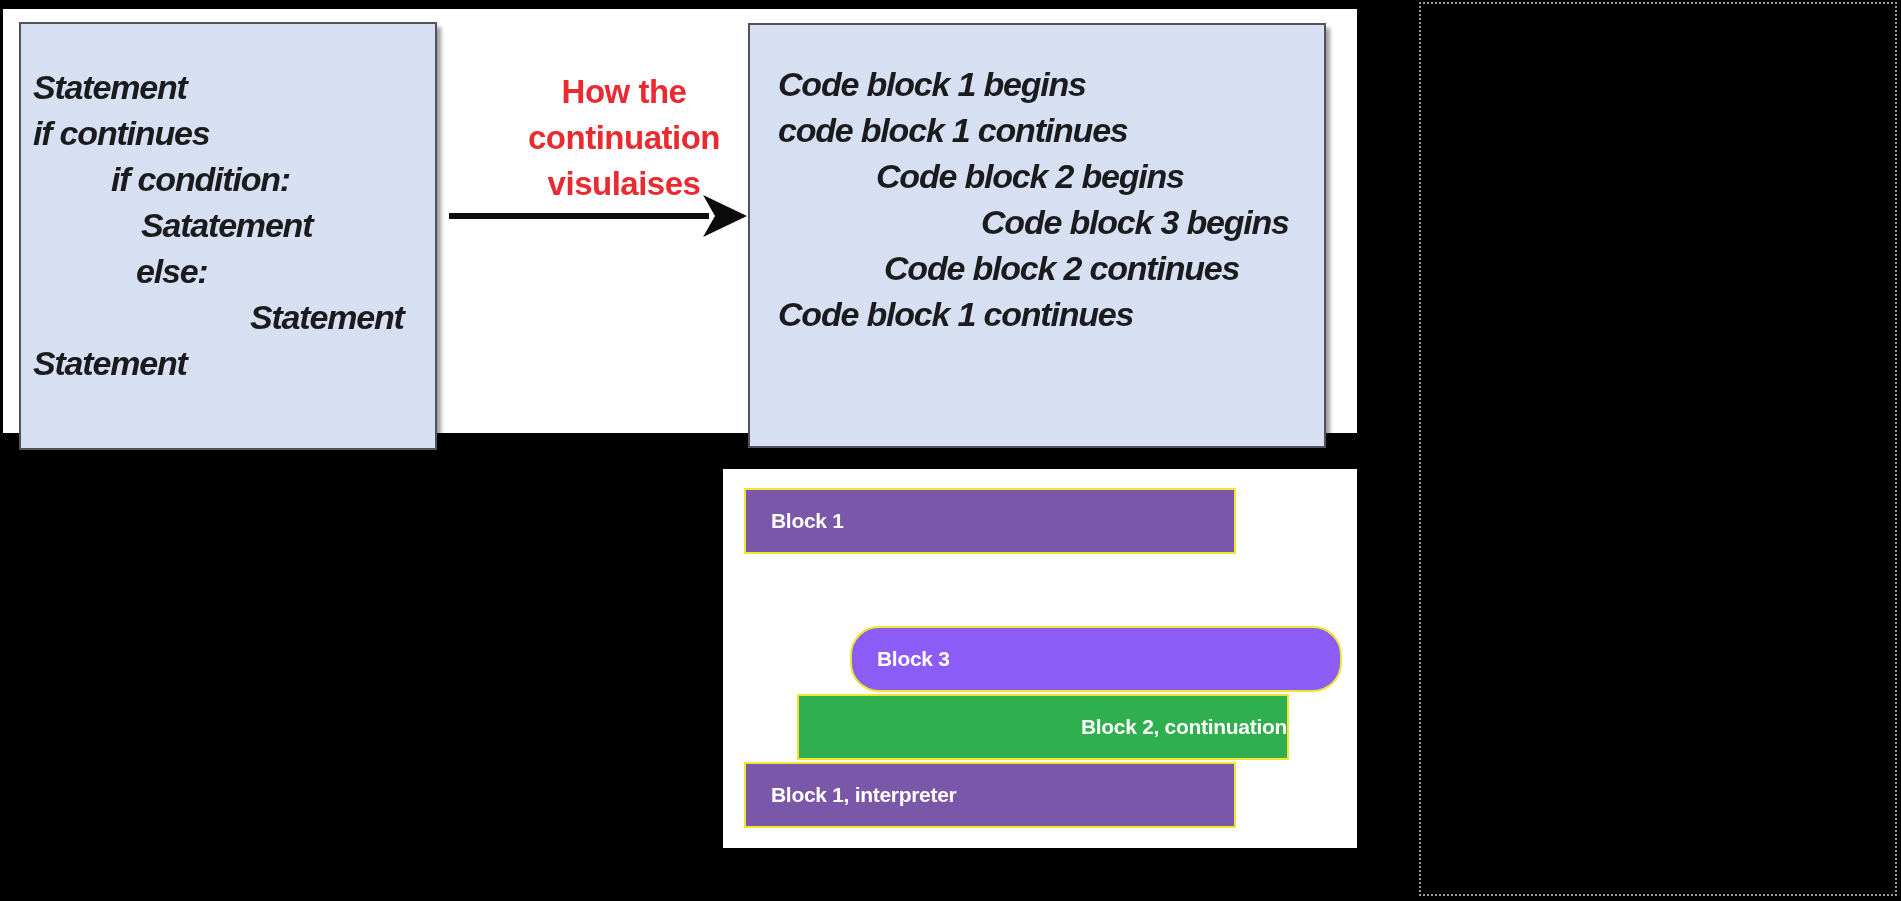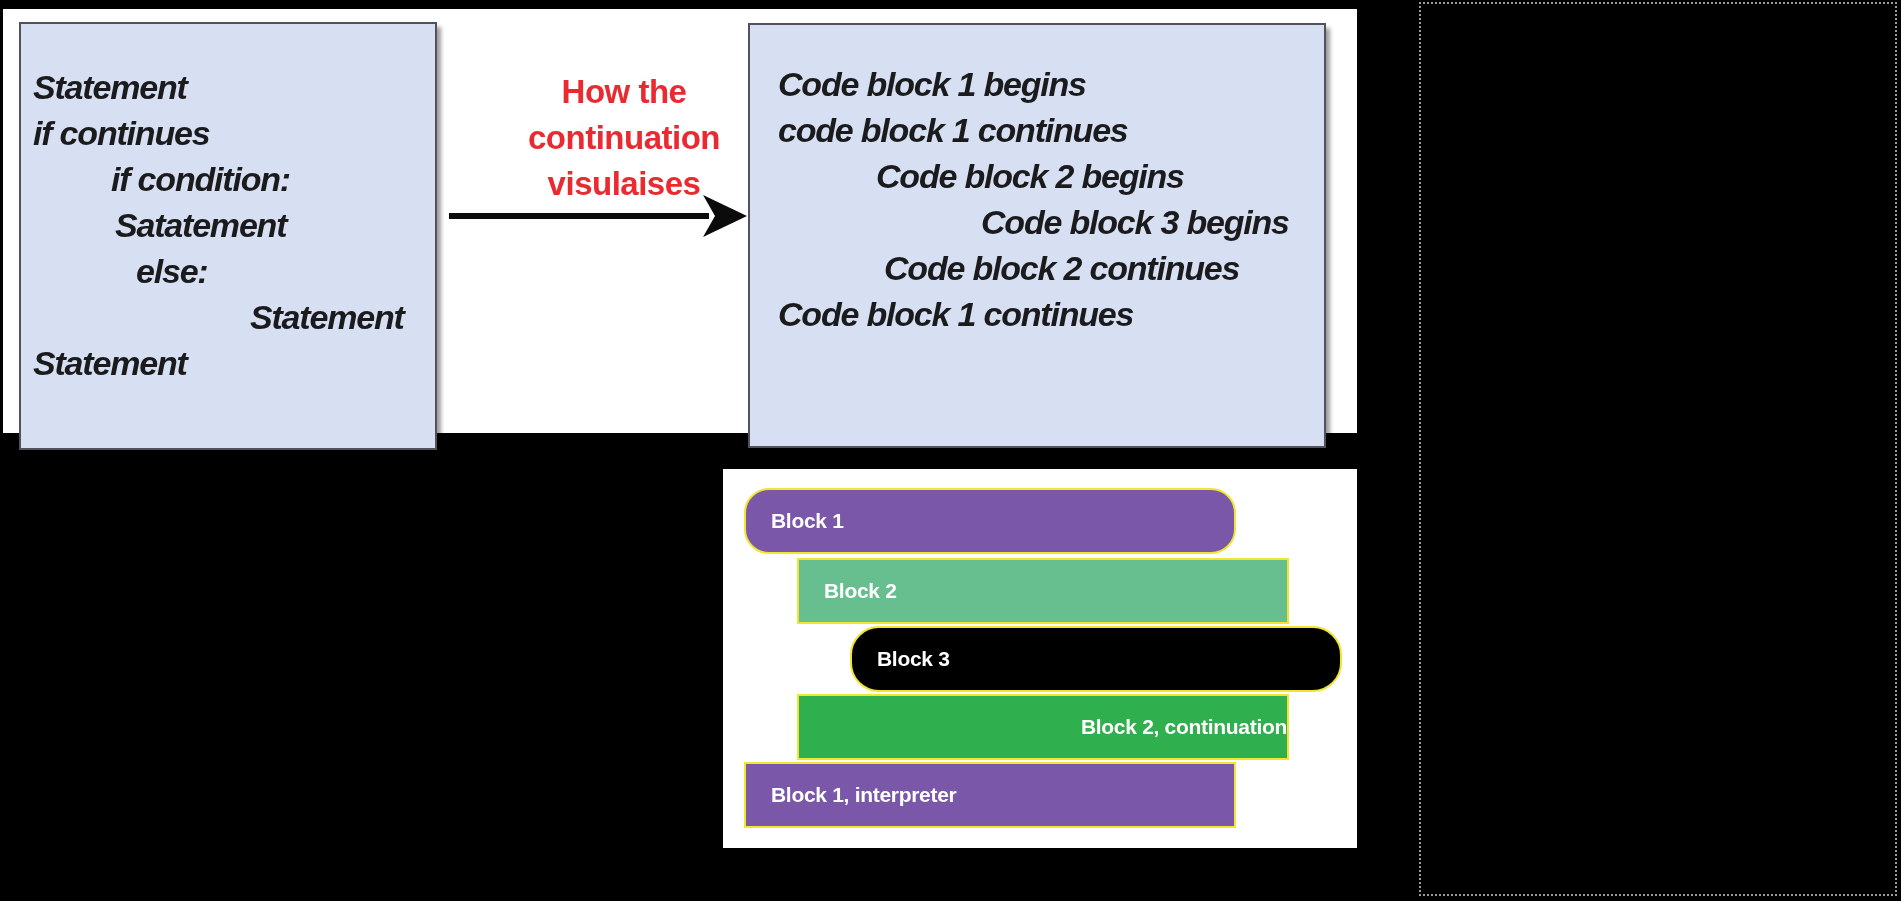--- a/index.html
+++ b/index.html
@@ -11,42 +11,42 @@
 
   .code-box{position:absolute;background:#d6e0f2;border:2px solid #53525a;
             box-shadow:4px 5px 4px rgba(0,0,0,.38);
             color:#1b1b1d;font-weight:bold;font-size:34px;letter-spacing:-1.2px;font-style:italic;}
   .code-box .ln{height:46px;line-height:46px;white-space:nowrap;}
 
   .source-box{left:16px;top:13px;width:414px;height:384px;padding-top:40px;box-sizing:content-box;}
   .s-ind-0{padding-left:12px;}
   .s-ind-1{padding-left:90px;}
   .s-ind-1b{padding-left:115px;}
-  .s-ind-2{padding-left:94px;}
+  .s-ind-2{padding-left:120px;}
   .s-ind-2b{padding-left:229px;}
 
   .result-box{left:745px;top:14px;width:574px;height:385px;padding-top:36px;}
   .r-ind-0{padding-left:28px;}
   .r-ind-1{padding-left:126px;}
   .r-ind-1b{padding-left:134px;}
   .r-ind-2{padding-left:231px;}
 
   .annotation{position:absolute;left:437px;top:60px;width:368px;text-align:center;
               color:#e92a31;font-weight:bold;font-size:33px;letter-spacing:-0.5px;}
   .annotation .ln{height:46px;line-height:46px;}
 
   .arrow{position:absolute;left:444px;top:184px;}
 
   
   .blocks-panel{position:absolute;left:723px;top:469px;width:634px;height:379px;background:#fff;}
   .bar{position:absolute;width:492px;height:66px;box-sizing:border-box;
        border:2px solid #f0e530;display:flex;align-items:center;
        color:#fff;font-weight:bold;font-size:21px;letter-spacing:-0.3px;}
   .bar .lbl{padding-left:25px;white-space:nowrap;}
-  .bar-1{left:21px;top:19px;border-radius:25px;}
+  .bar-1{left:21px;top:19px;}
   .bar-2{left:74px;top:89px;}
   .bar-3{left:127px;top:157px;}
   .bar-4{left:74px;top:225px;justify-content:flex-end;}
   .bar-5{left:21px;top:293px;}
 
   
   .dashed-box{position:absolute;left:1419px;top:2px;width:478px;height:894px;
               border:2px dotted #9b9b9b;box-sizing:border-box;background:#000;}
 </style>
 </head>
@@ -83,24 +83,21 @@
     <div class="ln r-ind-1b">Code block 2 continues</div>
     <div class="ln r-ind-0">Code block 1 continues</div>
   </div>
 
 </div>
 
 <div class="blocks-panel">
   <div class="bar bar-1" style="background-color: rgb(122, 87, 168);">
     <span class="lbl">Block 1</span>
   </div>
-  <div class="bar bar-2" style="background-color: rgb(103, 191, 143);">
-    <span class="lbl">Block 2</span>
-  </div>
-  <div class="bar bar-3" style="background-color: #000000; border-radius: 29px;">
+  <div class="bar bar-3" style="background-color: #8b5cf6; border-radius: 29px;">
     <span class="lbl">Block 3</span>
   </div>
   <div class="bar bar-4" style="background-color: rgb(47, 175, 77);">
     <span class="lbl">Block 2, continuation</span>
   </div>
   <div class="bar bar-5" style="background-color: rgb(122, 87, 168);">
     <span class="lbl">Block 1, interpreter</span>
   </div>
 </div>
 

